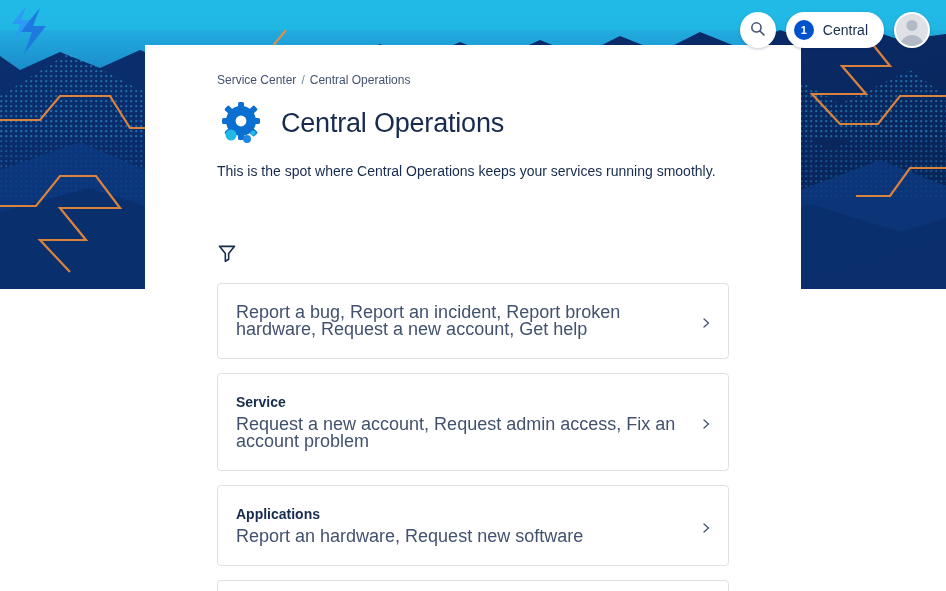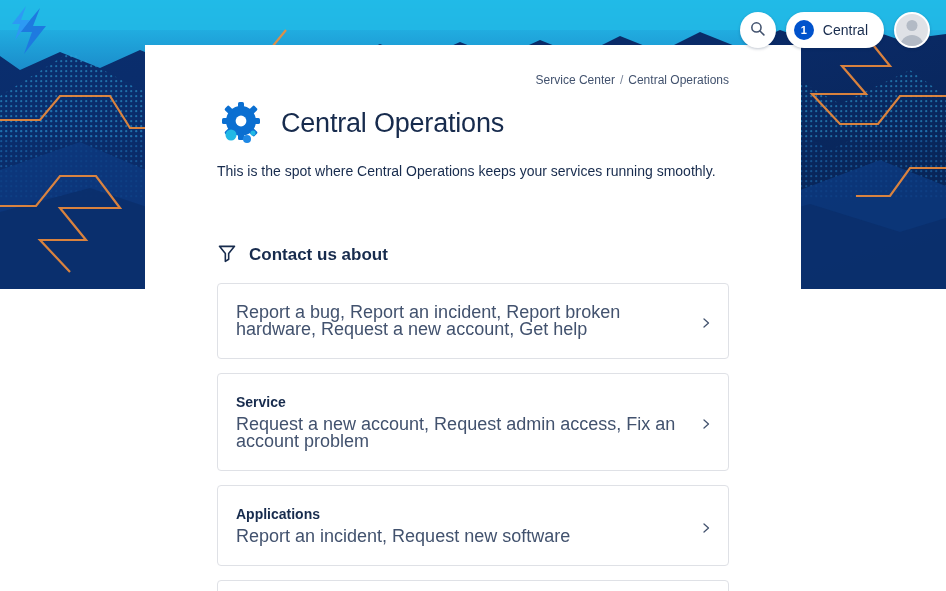--- a/index.html
+++ b/index.html
@@ -113,21 +113,20 @@
     z-index: 20;
   }
 
   .breadcrumb {
     font-size: 12px;
     color: #42526e;
     margin-bottom: 12px;
     display: flex;
     align-items: center;
     gap: 5px;
-    justify-content: flex-end;
   }
   .breadcrumb a {
     color: #42526e;
     text-decoration: none;
     cursor: pointer;
   }
   .breadcrumb .sep { color: #7a869a; }
 
   .title-row {
     display: flex;
@@ -297,21 +296,20 @@
     </div>
 
     <p class="page-desc">This is the spot where Central Operations keeps your services running smoothly.</p>
 
     <div class="section-head">
       <span>
         <svg width="20" height="20" viewBox="0 0 24 24" fill="none" stroke="#172b4d" stroke-width="1.9" stroke-linejoin="round">
           <path d="M3 4 h18 l-7 8.5 v7 l-4 2.5 v-9.5 Z"></path>
         </svg>
       </span>
-      <h2>Contact us about</h2>
     </div>
 
     <div class="cat-list">
 
       <div class="cat-item">
         <div class="cat-sub">Report a bug, Report an incident, Report broken hardware, Request a new account, Get help</div>
         <span class="chev">
           <svg width="12" height="12" viewBox="0 0 24 24" fill="none" stroke="#42526e" stroke-width="2.6" stroke-linecap="round" stroke-linejoin="round">
             <polyline points="8,4 17,12 8,20"></polyline>
           </svg>
@@ -323,21 +321,21 @@
         <div class="cat-sub">Request a new account, Request admin access, Fix an account problem</div>
         <span class="chev">
           <svg width="12" height="12" viewBox="0 0 24 24" fill="none" stroke="#42526e" stroke-width="2.6" stroke-linecap="round" stroke-linejoin="round">
             <polyline points="8,4 17,12 8,20"></polyline>
           </svg>
         </span>
       </div>
 
       <div class="cat-item">
         <div class="cat-name">Applications</div>
-        <div class="cat-sub">Report an incident, Request new software</div>
+        <div class="cat-sub">Report an hardware, Request new software</div>
         <span class="chev">
           <svg width="12" height="12" viewBox="0 0 24 24" fill="none" stroke="#42526e" stroke-width="2.6" stroke-linecap="round" stroke-linejoin="round">
             <polyline points="8,4 17,12 8,20"></polyline>
           </svg>
         </span>
       </div>
 
       <div class="cat-item">
         <div class="cat-name">Servers and Infrastructure</div>
 

